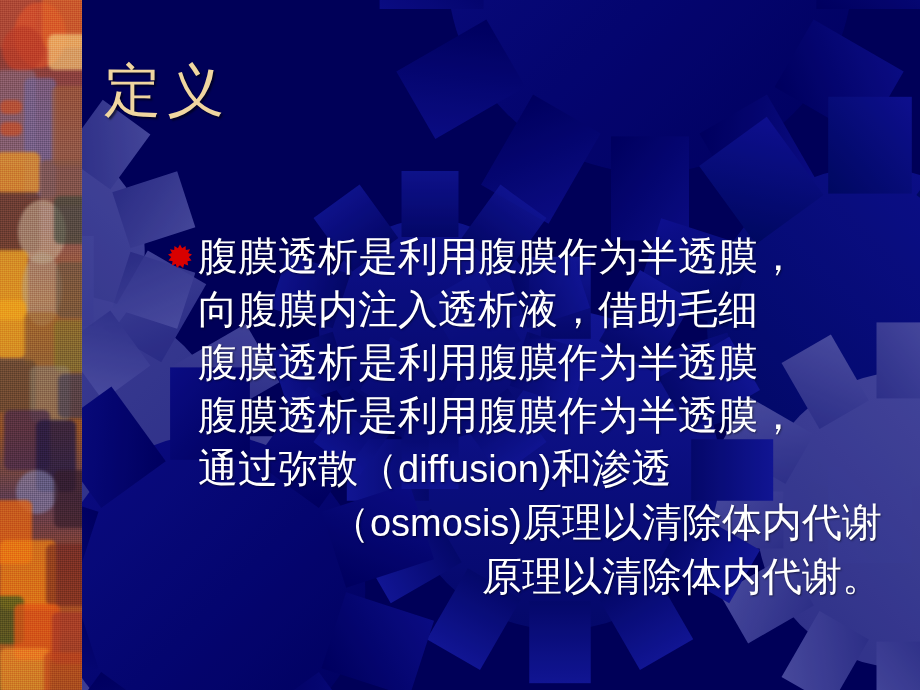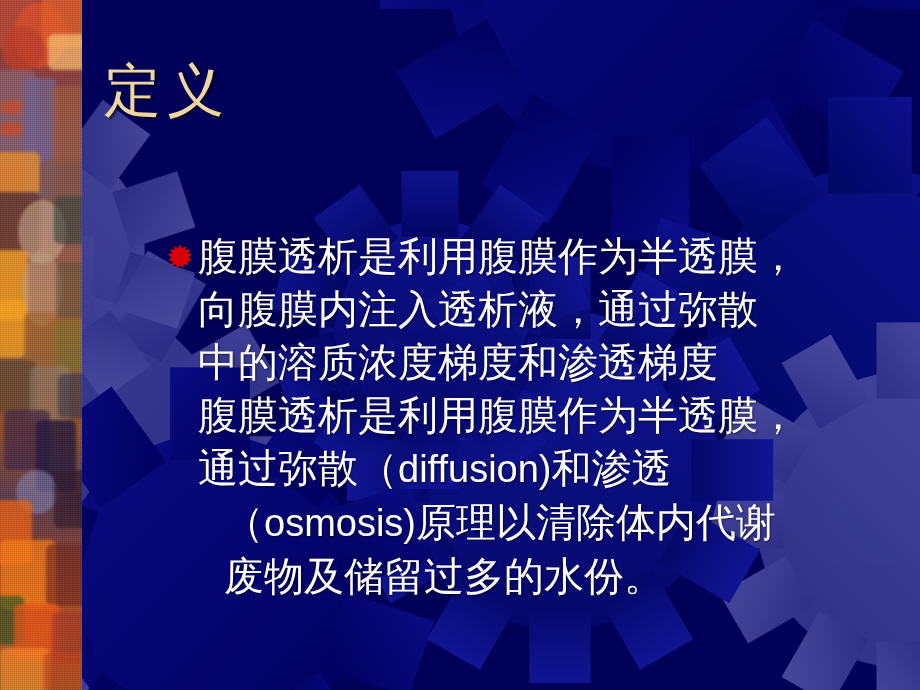--- a/index.html
+++ b/index.html
@@ -121,20 +121,21 @@
   #body-text .ln {
     display: block;
     white-space: nowrap;
   }
   #body-text .lat {
     font-family: Liberation Sans, sans-serif;
     font-size: 38px;
   }
   #body-text .ind {
     padding-left: 26px;
+    text-align: right;
   }
 </style>
 </head>
 <body>
 
 <div id="slide">
 
   <svg id="bg-art" viewBox="0 0 920 690" preserveAspectRatio="none" xmlns="http://www.w3.org/2000/svg">
     <defs>
       <linearGradient id="gDarkA" x1="0" y1="0" x2="1" y2="1">
@@ -277,22 +278,22 @@
   <div id="title">定义</div>
 
   <div id="body-block">
 
     <svg id="bullet-marker" viewBox="0 0 24 24" xmlns="http://www.w3.org/2000/svg">
       <polygon fill="#d80000" points="12,0.5 14.1,4.2 17.6,1.9 17.8,6.1 22,5.3 20.1,9.1 24,10.4 20.8,13.1 23.5,16.4 19.4,17.3 20.2,21.4 16.2,20.1 15.1,24 12,21.3 8.9,24 7.8,20.1 3.8,21.4 4.6,17.3 0.5,16.4 3.2,13.1 0,10.4 3.9,9.1 2,5.3 6.2,6.1 6.4,1.9 9.9,4.2"></polygon>
     </svg>
 
     <div id="body-text">
       <span class="ln">腹膜透析是利用腹膜作为半透膜，</span>
-      <span class="ln">向腹膜内注入透析液，通过弥散</span>
-      <span class="ln">中的溶质浓度梯度和渗透梯度</span>
+      <span class="ln">向腹膜内注入透析液，借助毛细</span>
+      <span class="ln">腹膜透析是利用腹膜作为半透膜</span>
       <span class="ln">腹膜透析是利用腹膜作为半透膜，</span>
       <span class="ln"><span>通过弥散（</span><span class="lat">diffusion)</span><span>和渗透</span></span>
       <span class="ln ind"><span>（</span><span class="lat">osmosis)</span><span>原理以清除体内代谢</span></span>
-      <span class="ln ind">废物及储留过多的水份。</span>
+      <span class="ln ind">原理以清除体内代谢。</span>
     </div>
   </div>
 
 </div>
 
 </body></html>

